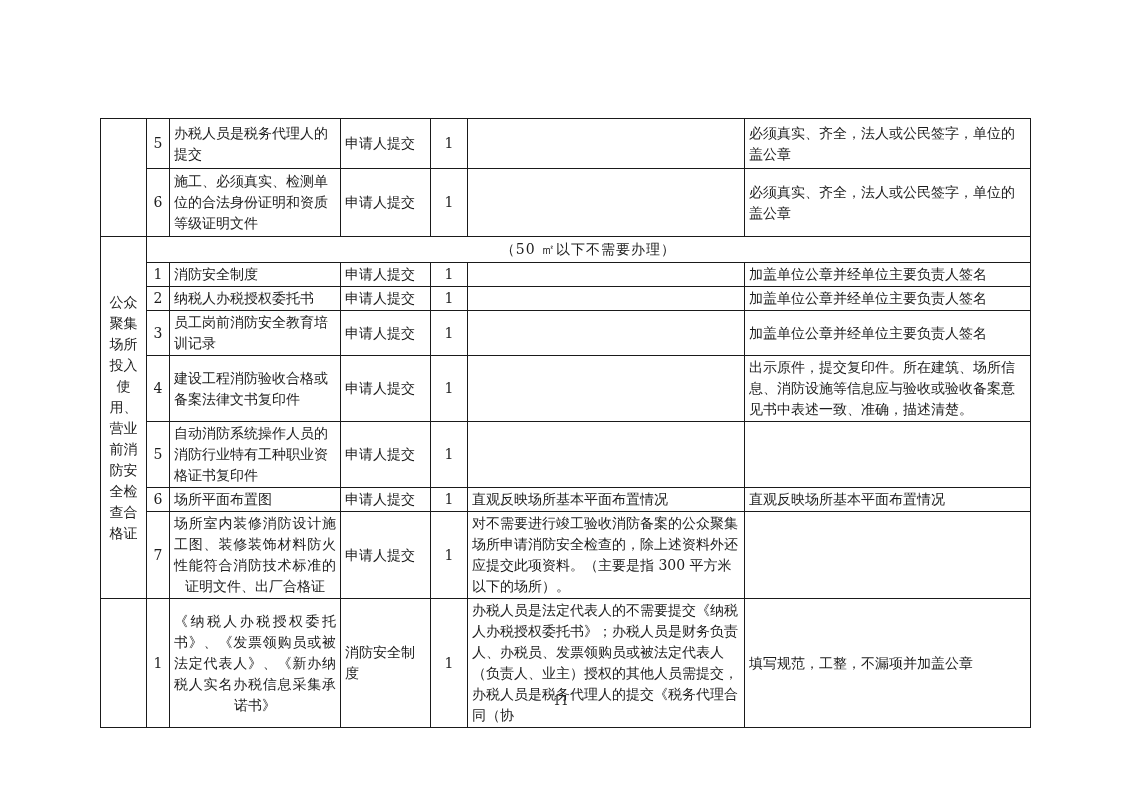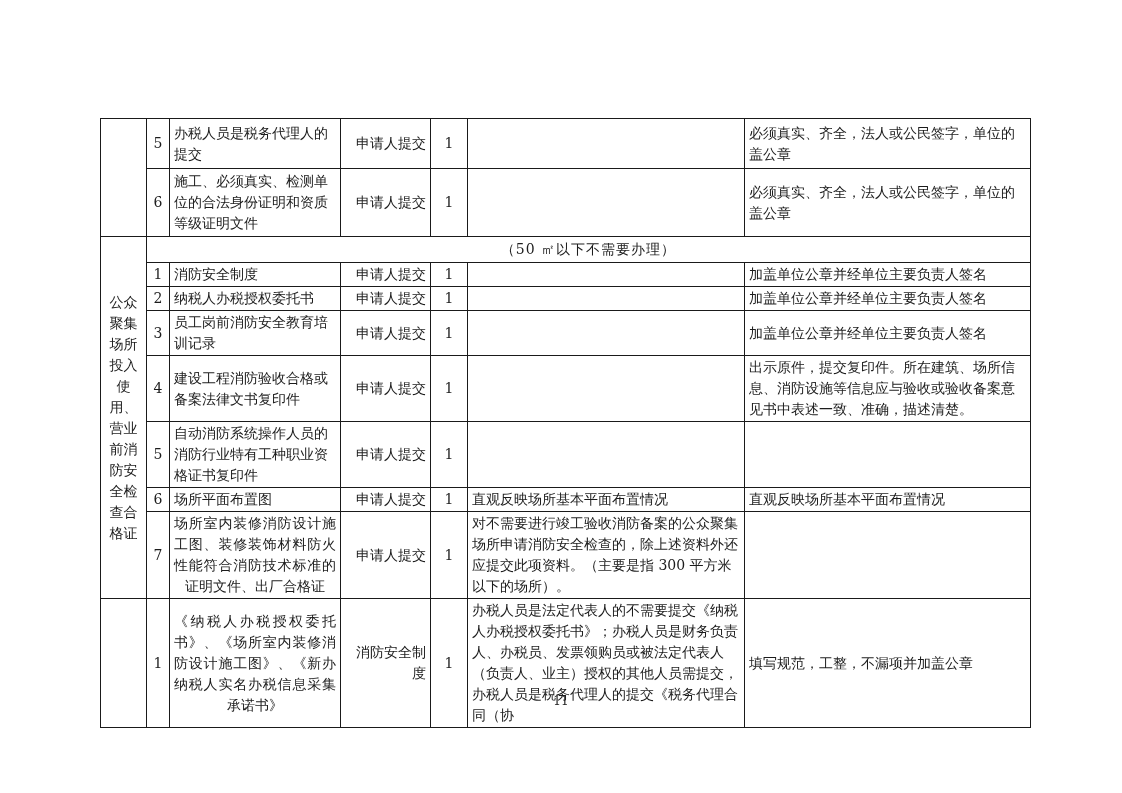--- a/index.html
+++ b/index.html
@@ -40,21 +40,21 @@
   tr.h22{height:22px;} tr.h44{height:44px;} tr.h48{height:48px;}
   tr.h49{height:49px;} tr.h85{height:85px;} tr.h104{height:104px;}
 
   td.c-cat{
     text-align:center;
     white-space:pre-line;
     line-height:1.75;
     padding:1px 2px;
   }
   td.c-no,td.c-copies{text-align:center;padding:1px 2px;}
-  td.c-submit{text-align:right;padding:1px 2px;}
+  td.c-submit{text-align:left;padding:1px 2px;}
   td.c-name{text-align:left;padding:1px 6px;}
   td.c-desc,td.c-req{text-align:left;padding:1px 6px;}
   td.tight{line-height:1.2;}
   td.just{text-align:justify;text-align-last:center;}
 
   td.band{
     text-align:center;
     font-size:17px;
     letter-spacing:1px;
     padding:0;
@@ -173,21 +173,21 @@
       <td class="c-name just">场所室内装修消防设计施工图、装修装饰材料防火性能符合消防技术标准的证明文件、出厂合格证</td>
       <td class="c-submit">申请人提交</td>
       <td class="c-copies">1</td>
       <td class="c-desc">对不需要进行竣工验收消防备案的公众聚集场所申请消防安全检查的，除上述资料外还应提交此项资料。（主要是指 300 平方米以下的场所）。</td>
       <td class="c-req"></td>
     </tr>
 
     <tr class="h104">
       <td class="c-cat"></td>
       <td class="c-no">1</td>
-      <td class="c-name just">《纳税人办税授权委托书》、《场所室内装修消防设计施工图》、《新办纳税人实名办税信息采集承诺书》</td>
+      <td class="c-name just">《纳税人办税授权委托书》、《发票领购员或被法定代表人》、《新办纳税人实名办税信息采集承诺书》</td>
       <td class="c-submit">消防安全制度</td>
       <td class="c-copies">1</td>
       <td class="c-desc">办税人员是法定代表人的不需要提交《纳税人办税授权委托书》；办税人员是财务负责人、办税员、发票领购员或被法定代表人（负责人、业主）授权的其他人员需提交，办税人员是税务代理人的提交《税务代理合同（协</td>
       <td class="c-req">填写规范，工整，不漏项并加盖公章</td>
     </tr>
   </tbody>
     </table>
 
   <div class="page-num">11</div>
 </div>

